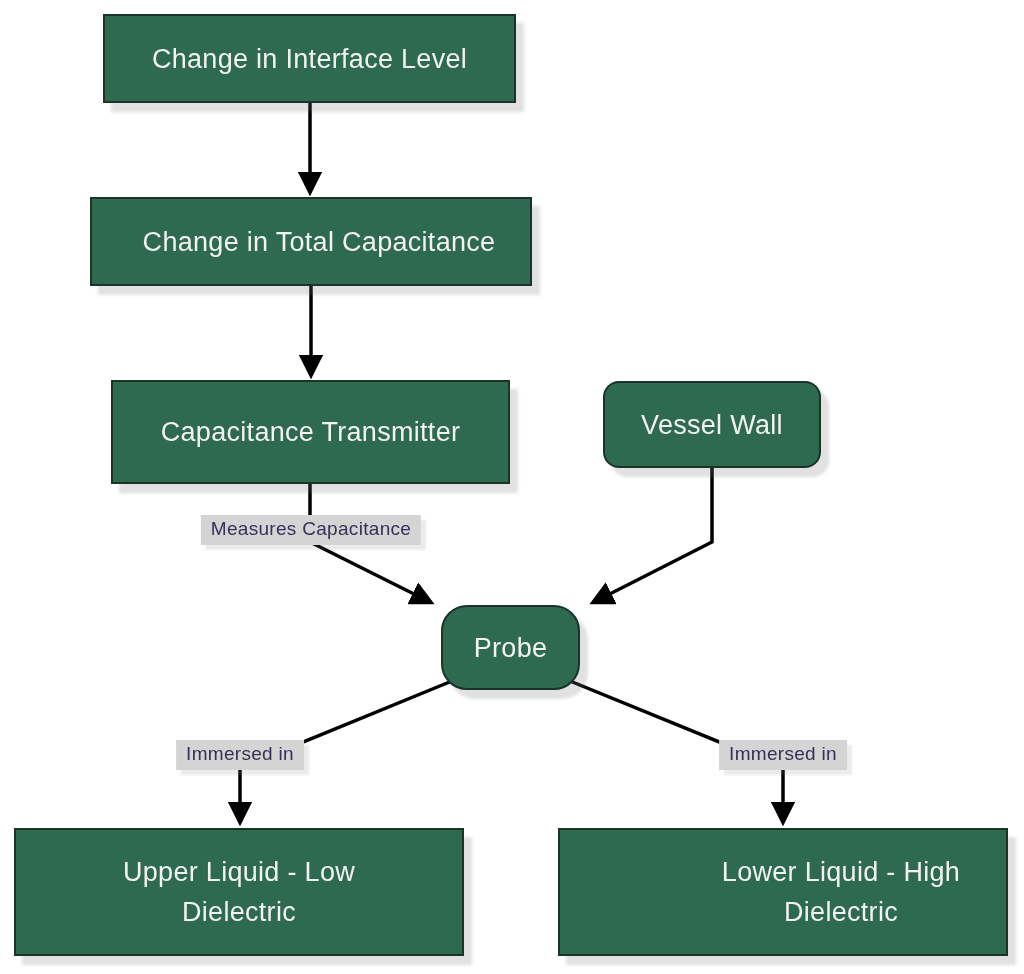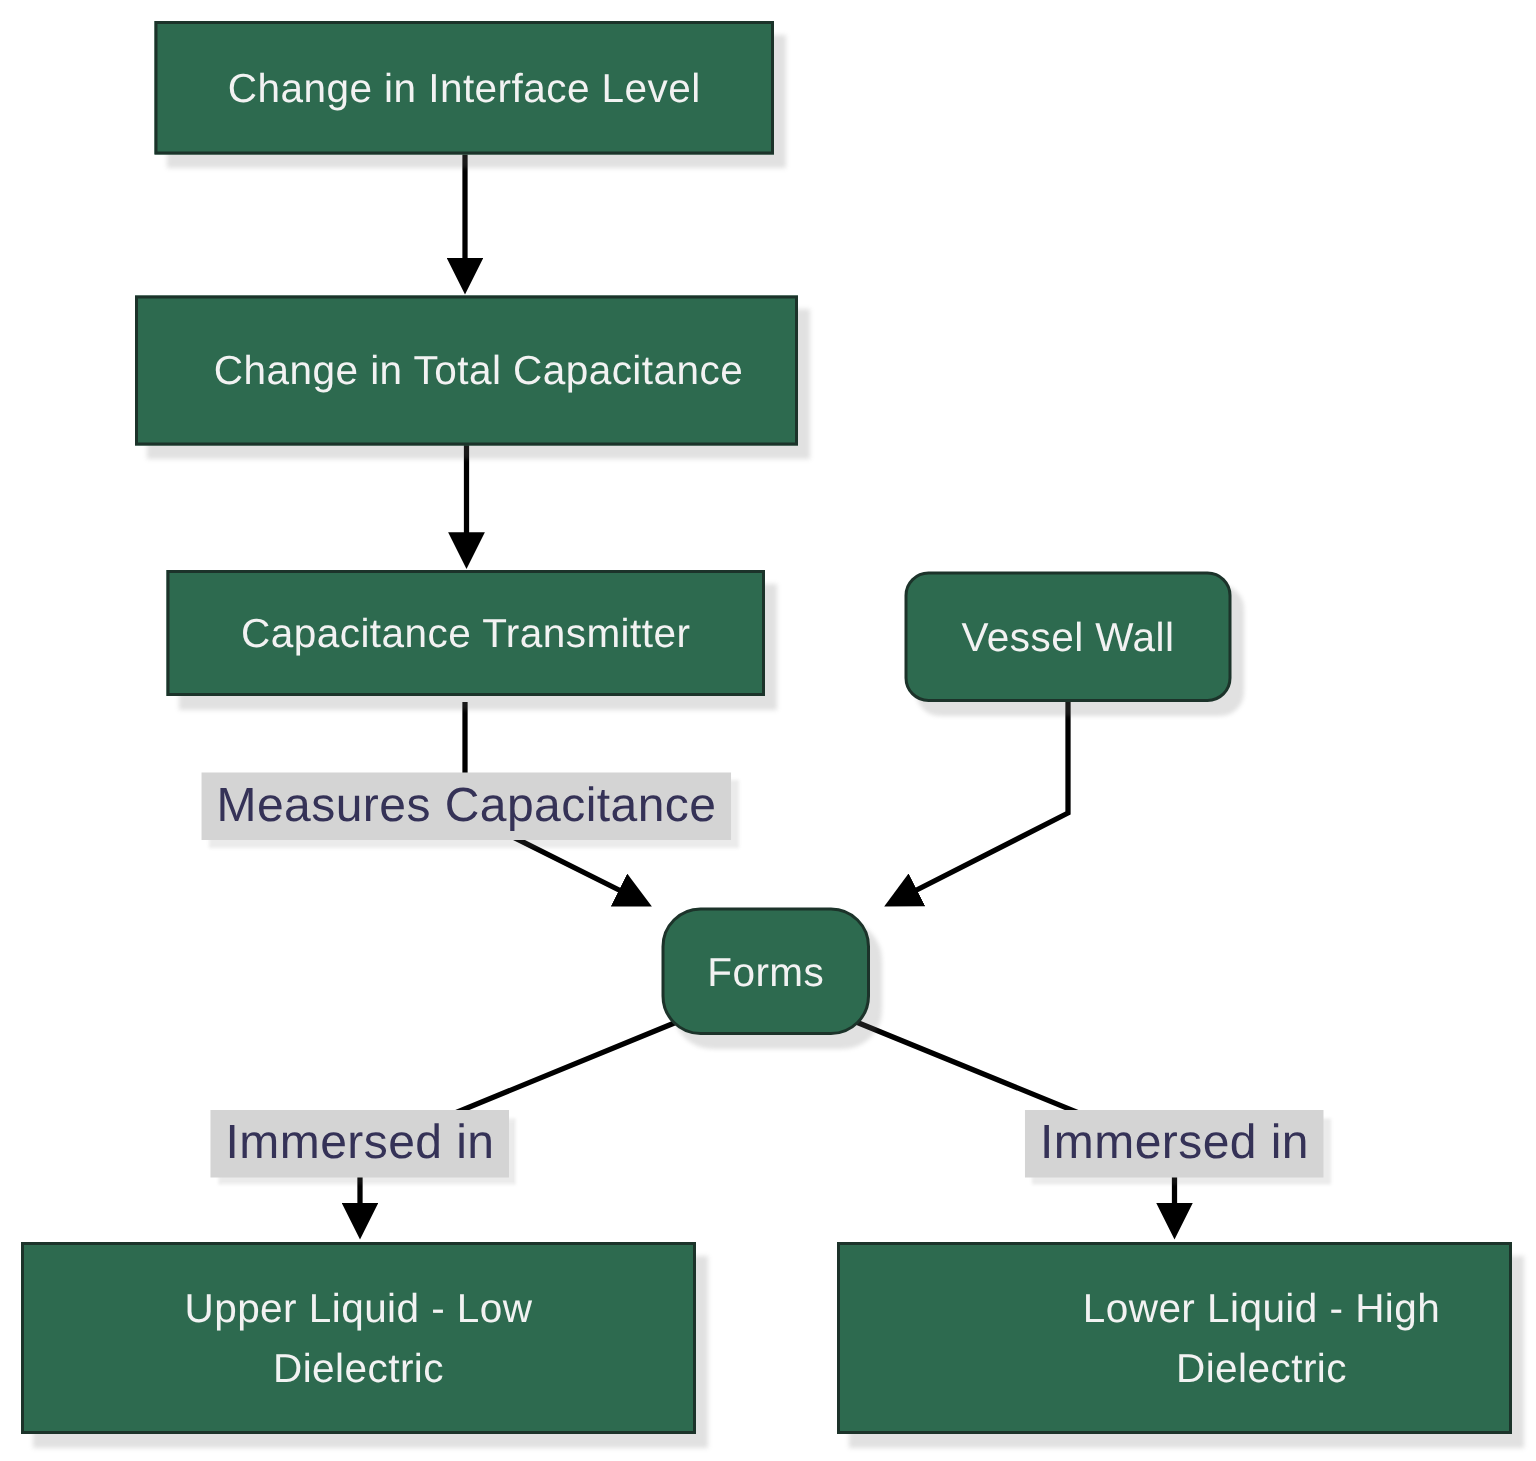--- a/index.html
+++ b/index.html
@@ -49,21 +49,21 @@
   .node.wrap .node-label {
     max-width: 330px;
   }
   .edge-label {
     position: absolute;
     z-index: 2;
     transform: translateX(-50%);
     background: #d4d4d4;
     box-shadow: 5px 5px 2px rgba(120,120,120,0.15);
     color: #353257;
-    font-size: 32px;
+    font-size: 19px;
     font-weight: 500;
     letter-spacing: 0.3px;
     padding: 3px 10px 5px 10px;
     white-space: nowrap;
   }
 </style>
 </head>
 <body>
 
 <div class="canvas">
@@ -79,34 +79,34 @@
     <path d="M 310 468 L 310 542 L 428 601" stroke="#000000" stroke-width="3.5" fill="none" marker-end="url(#arrow)"></path>
     <path d="M 712 468 L 712 542 L 596 601" stroke="#000000" stroke-width="3.5" fill="none" marker-end="url(#arrow)"></path>
     <path d="M 452 681 L 240 768 L 240 819" stroke="#000000" stroke-width="3.5" fill="none" marker-end="url(#arrow)"></path>
     <path d="M 570 681 L 783 768 L 783 819" stroke="#000000" stroke-width="3.5" fill="none" marker-end="url(#arrow)"></path>
   </svg>
 
   <div class="node" style="left:103px; top:14px; width:413px; height:89px;">
     <span class="node-label">Change in Interface Level</span>
   </div>
 
-  <div class="node" style="left:90px; top:197px; width:442px; height:100px;padding-left:16px;">
+  <div class="node" style="left:90px; top:197px; width:442px; height:89px;padding-left:16px;">
     <span class="node-label">Change in Total Capacitance</span>
   </div>
 
-  <div class="node" style="left:111px; top:380px; width:399px; height:84px;">
+  <div class="node" style="left:111px; top:380px; width:399px; height:104px;">
     <span class="node-label">Capacitance Transmitter</span>
   </div>
 
   <div class="node rounded" style="left:603px; top:381px; width:218px; height:87px;">
     <span class="node-label">Vessel Wall</span>
   </div>
 
   <div class="node rounded" style="left:441px; top:605px; width:139px; height:85px; border-radius:26px;">
-    <span class="node-label">Forms</span>
+    <span class="node-label">Probe</span>
   </div>
 
   <div class="node wrap" style="left:14px; top:828px; width:450px; height:128px;text-align:center;">
     <span class="node-label">Upper Liquid - Low Dielectric</span>
   </div>
 
   <div class="node wrap" style="left:558px; top:828px; width:450px; height:128px;justify-content:flex-end;">
     <span class="node-label">Lower Liquid - High Dielectric</span>
   </div>
 

